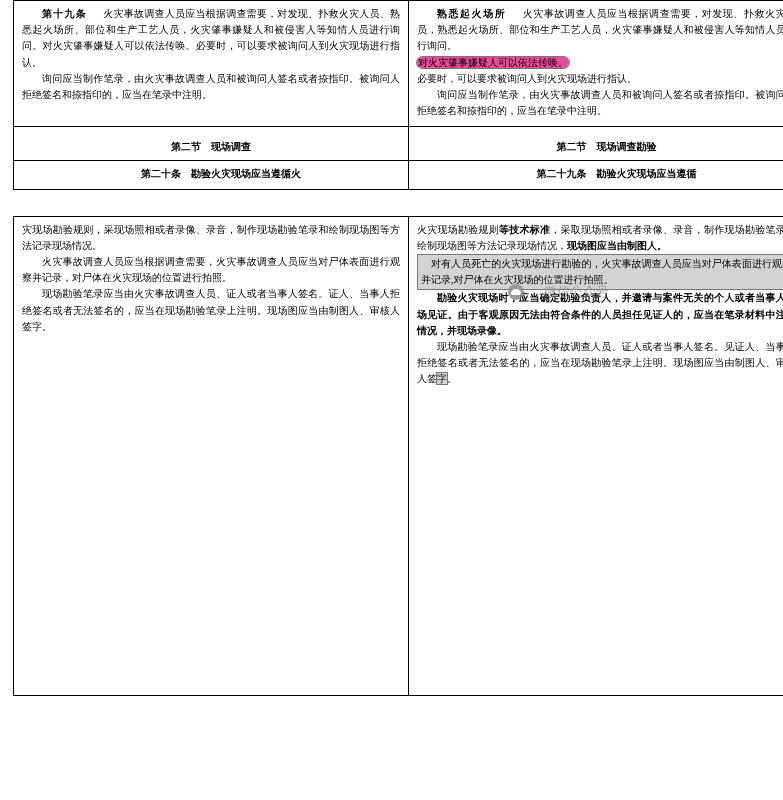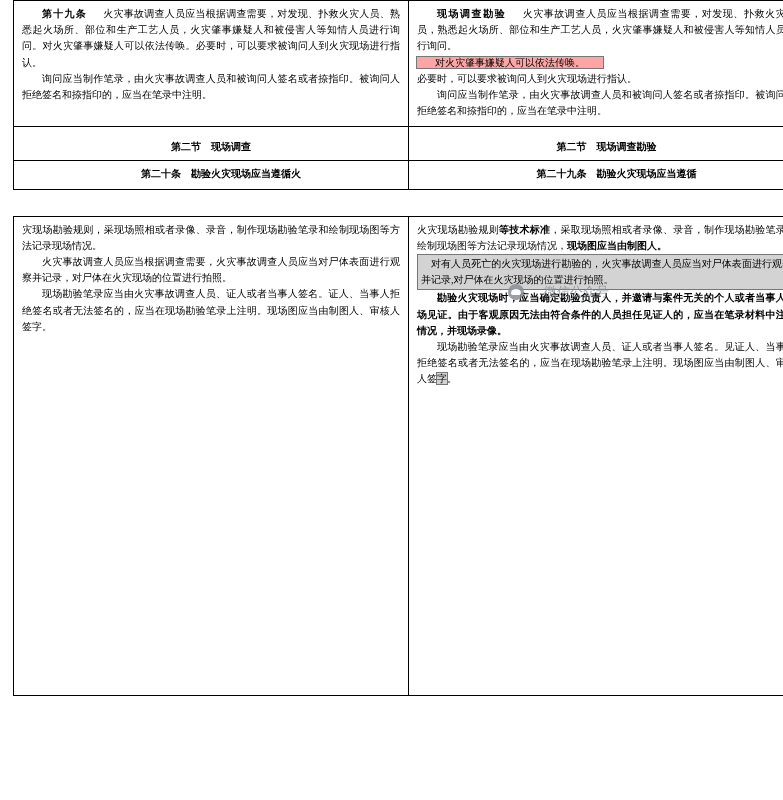--- a/index.html
+++ b/index.html
@@ -51,23 +51,24 @@
   p.bold { font-weight: bold; }
 
   .art-head {
     font-weight: bold;
     letter-spacing: 1px;
   }
   .gap { display: inline-block; width: 1.6em; }
 
   
   .hl {
-    background: #fca5a5;
+    background: #ec4899;
     box-shadow: 0 0 0 1px #777;
-    padding: 0 18px;
+    padding: 0 1px;
+    border-radius: 8px;
   }
   .hl-block {
     background: #d3d3d3;
     border: 1px solid #777;
     display: block;
     padding: 1px 3px;
     margin: 0;
   }
   .hl-char {
     background: #d3d3d3;
@@ -127,21 +128,21 @@
 <div class="page">
 
   <table class="doc-table upper">
     <tbody>
         <tr>
       <td class="col-left">
         <p class="indent"><span class="art-head">第十九条</span><span class="gap"></span>火灾事故调查人员应当根据调查需要，对发现、扑救火灾人员、熟悉起火场所、部位和生产工艺人员，火灾肇事嫌疑人和被侵害人等知情人员进行询问。对火灾肇事嫌疑人可以依法传唤。必要时，可以要求被询问人到火灾现场进行指认。</p>
         <p class="indent">询问应当制作笔录，由火灾事故调查人员和被询问人签名或者捺指印。被询问人拒绝签名和捺指印的，应当在笔录中注明。</p>
       </td>
       <td class="col-right">
-        <p class="indent"><span class="art-head">现场调查勘验</span><span class="gap"></span>火灾事故调查人员应当根据调查需要，对发现、扑救火灾人员，熟悉起火场所、部位和生产工艺人员，火灾肇事嫌疑人和被侵害人等知情人员进行询问。</p>
+        <p class="indent"><span class="art-head">熟悉起火场所</span><span class="gap"></span>火灾事故调查人员应当根据调查需要，对发现、扑救火灾人员，熟悉起火场所、部位和生产工艺人员，火灾肇事嫌疑人和被侵害人等知情人员进行询问。</p>
         <p><span class="hl">对火灾肇事嫌疑人可以依法传唤。</span></p>
         <p>必要时，可以要求被询问人到火灾现场进行指认。</p>
         <p class="indent">询问应当制作笔录，由火灾事故调查人员和被询问人签名或者捺指印。被询问人拒绝签名和捺指印的，应当在笔录中注明。</p>
       </td>
     </tr>
     <tr>
       <td class="col-left sec">
         <p class="center bold">第二节　现场调查</p>
       </td>
       <td class="col-right sec">

